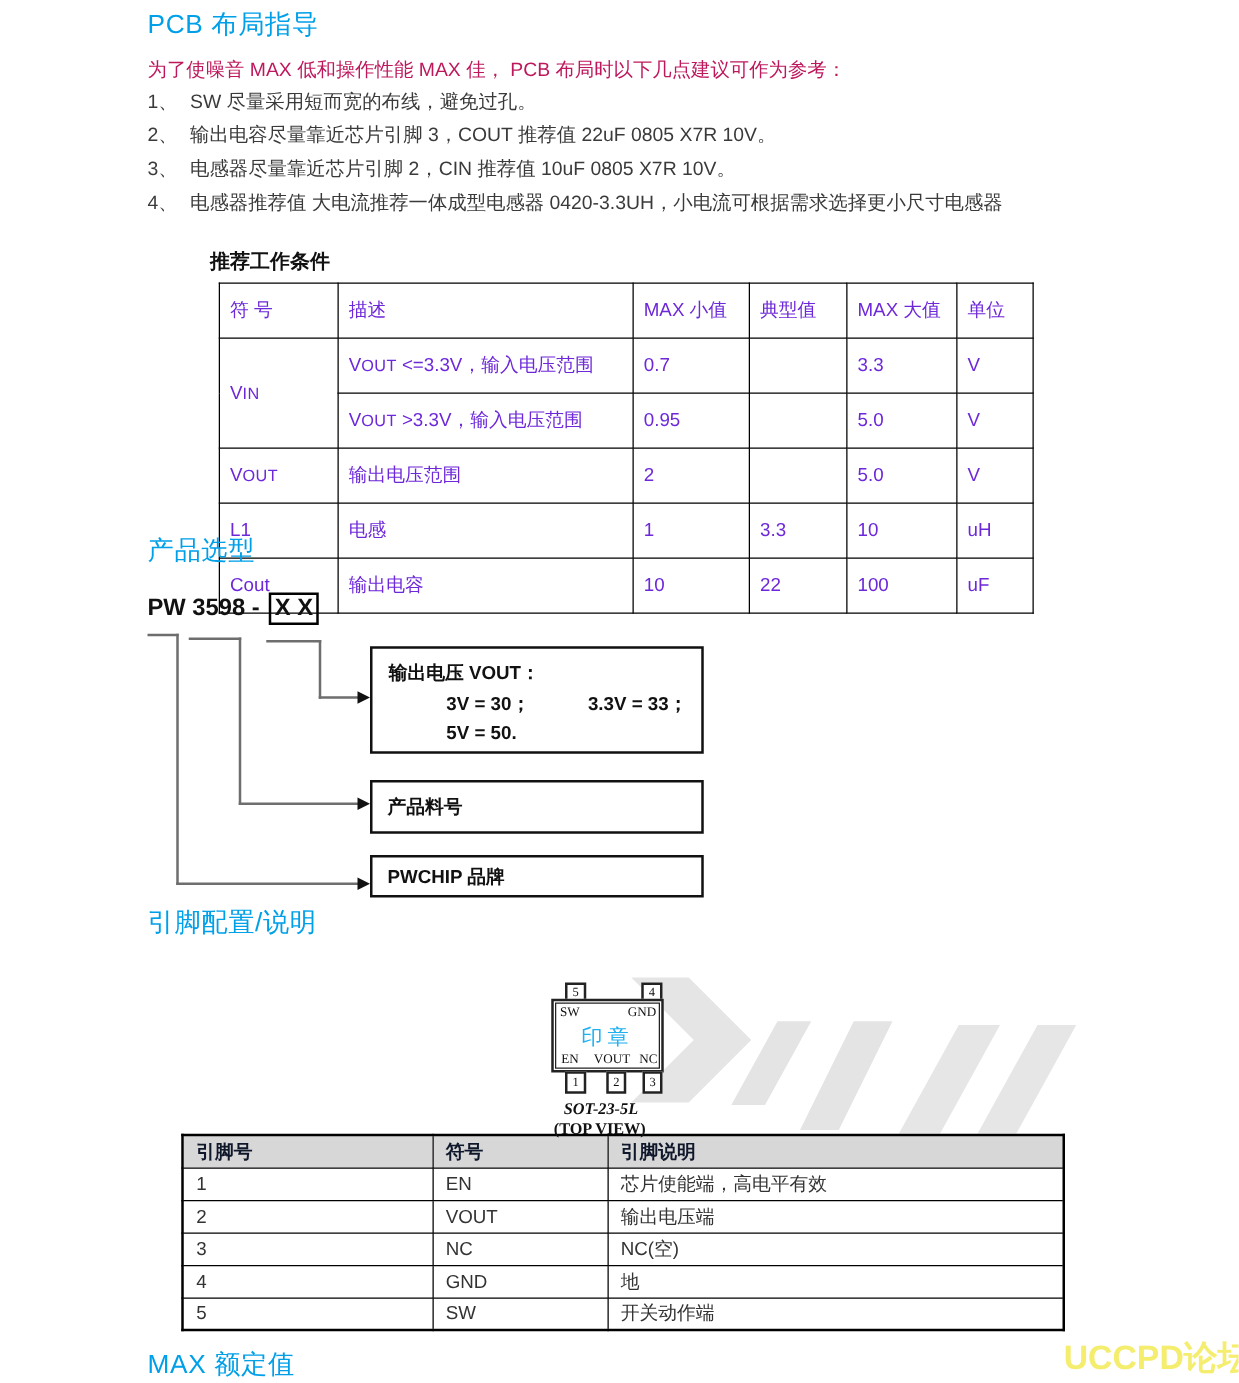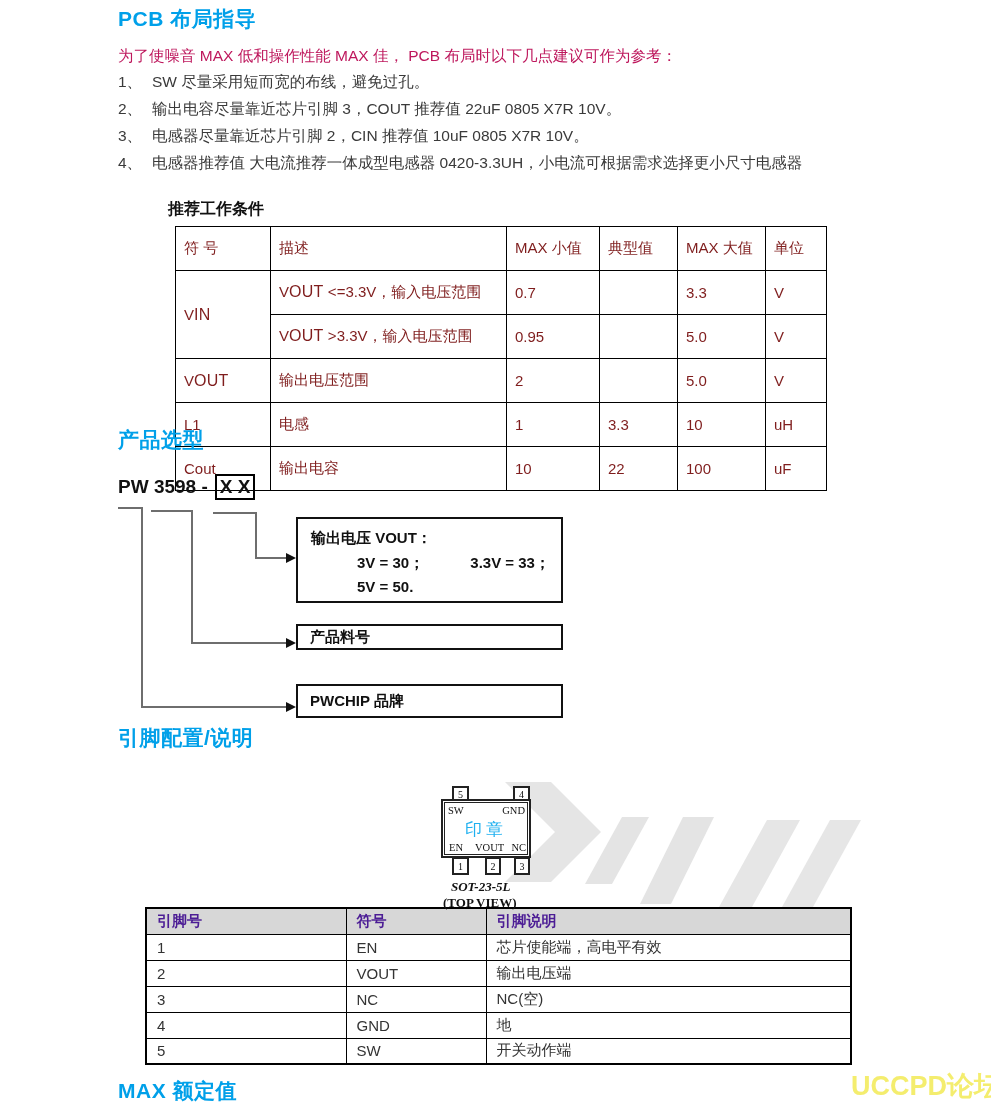--- a/index.html
+++ b/index.html
@@ -1,33 +1,33 @@
 <!DOCTYPE html>
 <html><head>
 <meta charset="utf-8">
 <style>
   * { margin:0; padding:0; box-sizing:border-box; }
   html,body { background:#fff; }
   body { width:991px; height:1106px; font-family:"Liberation Sans","DejaVu Sans",sans-serif; }
   .page { position:relative; width:991px; height:1106px; background:#fff; overflow:hidden; }
 
-  .heading { position:absolute; left:118px; color:#00A0E9; font-size:21px; font-weight:bold; letter-spacing:0.5px; white-space:nowrap; }
+  .heading { position:absolute; left:118px; color:#00A0E9; font-size:21px; font-weight:normal; letter-spacing:0.5px; white-space:nowrap; }
   .body-text { position:absolute; font-size:15.5px; color:#be185d; white-space:nowrap; }
   .list-item { position:absolute; left:118px; width:748px; display:flex; font-size:15.5px; color:#3a3a3a; line-height:27px; }
   .list-item .num { flex:0 0 34px; }
   .list-item .txt { flex:1 1 auto; }
   .sub-title { position:absolute; left:168px; top:199px; font-size:16px; font-weight:bold; color:#111; }
 
   table { border-collapse:collapse; position:absolute; background:#fff; table-layout:fixed; }
   .t1 { left:175px; top:226px; }
-  .t1 th,.t1 td { border:1px solid #000; height:27px; padding:12px 8px; font-size:15px; font-weight:normal; text-align:left; color:#7f1d1d; vertical-align:middle; white-space:nowrap; overflow:hidden; }
-  .sc { font-size:16px; letter-spacing:0.3px; }
+  .t1 th,.t1 td { border:1px solid #000; height:27px; padding:12px 8px; font-size:15px; font-weight:normal; text-align:left; color:#6d28d9; vertical-align:middle; white-space:nowrap; overflow:hidden; }
+  .sc { font-size:13px; letter-spacing:0.3px; }
   .t2 { left:145px; top:907px; border:2px solid #000; }
   .t2 th,.t2 td { border:1px solid #000; height:26px; padding:0 10px; font-size:15px; text-align:left; color:#333; vertical-align:middle; white-space:nowrap; overflow:hidden; }
-  .t2 th { background:#D7D7D7; font-weight:bold; color:#4c1d95; }
+  .t2 th { background:#D7D7D7; font-weight:bold; color:#0f172a; }
 
   .partnum { position:absolute; left:118px; top:474px; font-size:19px; font-weight:bold; color:#111; display:flex; align-items:center; }
   .xx-box { display:inline-block; border:2px solid #000; padding:0 3px; margin-left:7px; }
 
   .line { position:absolute; background:#6e6e6e; }
   .arrow-right { position:absolute; width:0; height:0; border-top:5px solid transparent; border-bottom:5px solid transparent; border-left:10px solid #111; }
   .dbox { position:absolute; left:296px; width:267px; border:2px solid #111; background:#fff; font-weight:bold; color:#111; font-size:15px; }
   .dbox-flex { display:flex; align-items:center; padding-left:12px; }
 
   .wm-svg { position:absolute; left:495px; top:760px; z-index:0; }
@@ -153,21 +153,21 @@
   <div class="arrow-right" style="left:286px; top:553px;"></div>
 
   <div class="dbox" style="top:517px; height:86px; padding:10px 0 0 13px;">
     <div>输出电压 VOUT：</div>
     <div style="margin-top:6px;">
       <span style="margin-left:46px;">3V = 30；</span>
       <span style="margin-left:42px;">3.3V = 33；</span>
     </div>
     <div style="margin-top:5px;"><span style="margin-left:46px;">5V = 50.</span></div>
   </div>
-  <div class="dbox dbox-flex" style="top:624px; height:26px;">产品料号</div>
+  <div class="dbox dbox-flex" style="top:624px; height:43px;">产品料号</div>
   <div class="dbox dbox-flex" style="top:684px; height:34px;">PWCHIP 品牌</div>
 
   <div class="heading" style="top:724px;">引脚配置/说明</div>
 
   <svg class="wm-svg" width="370" height="155" viewBox="0 0 370 155">
     <polygon points="10,22 56,22 106,72 56,122 10,122 60,72" fill="#e5e5e5"></polygon>
     <polygon points="127,57 154,57 117,124 90,124" fill="#e4e4e4"></polygon>
     <polygon points="188,57 219,57 176,144 145,144" fill="#e4e4e4"></polygon>
     <polygon points="272,60 305,60 257,147 224,147" fill="#e6e6e6"></polygon>
     <polygon points="335,60 366,60 318,147 287,147" fill="#e6e6e6"></polygon>

